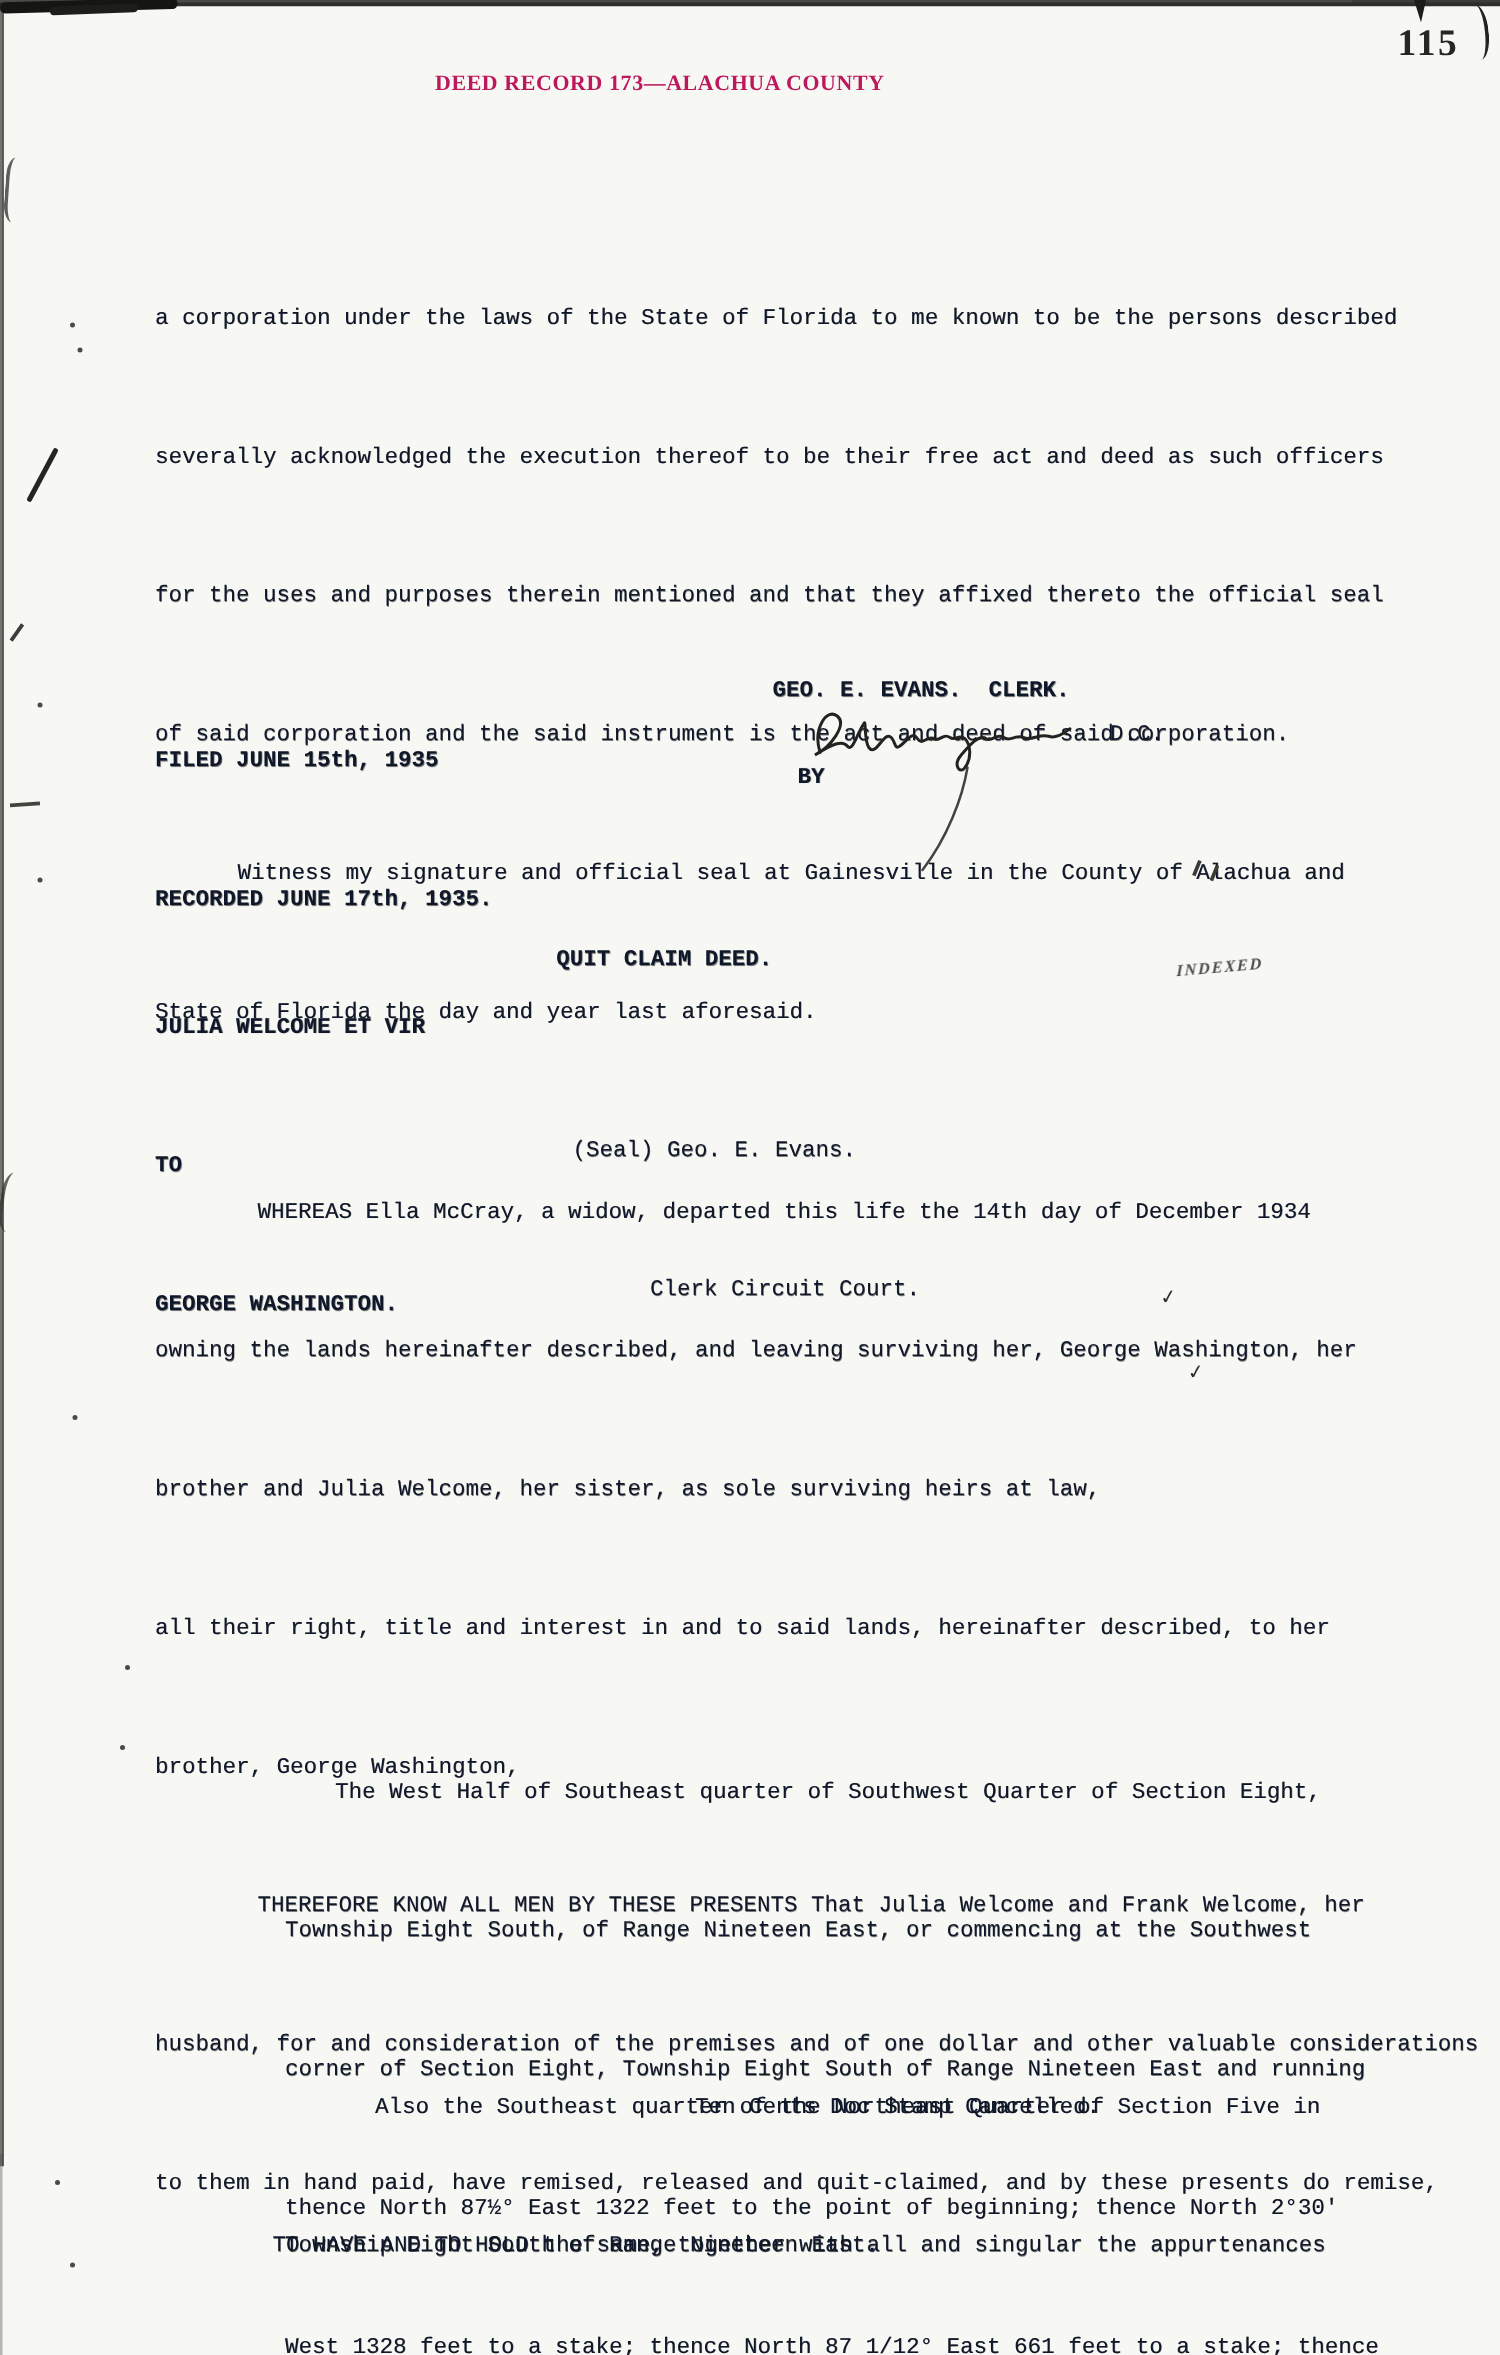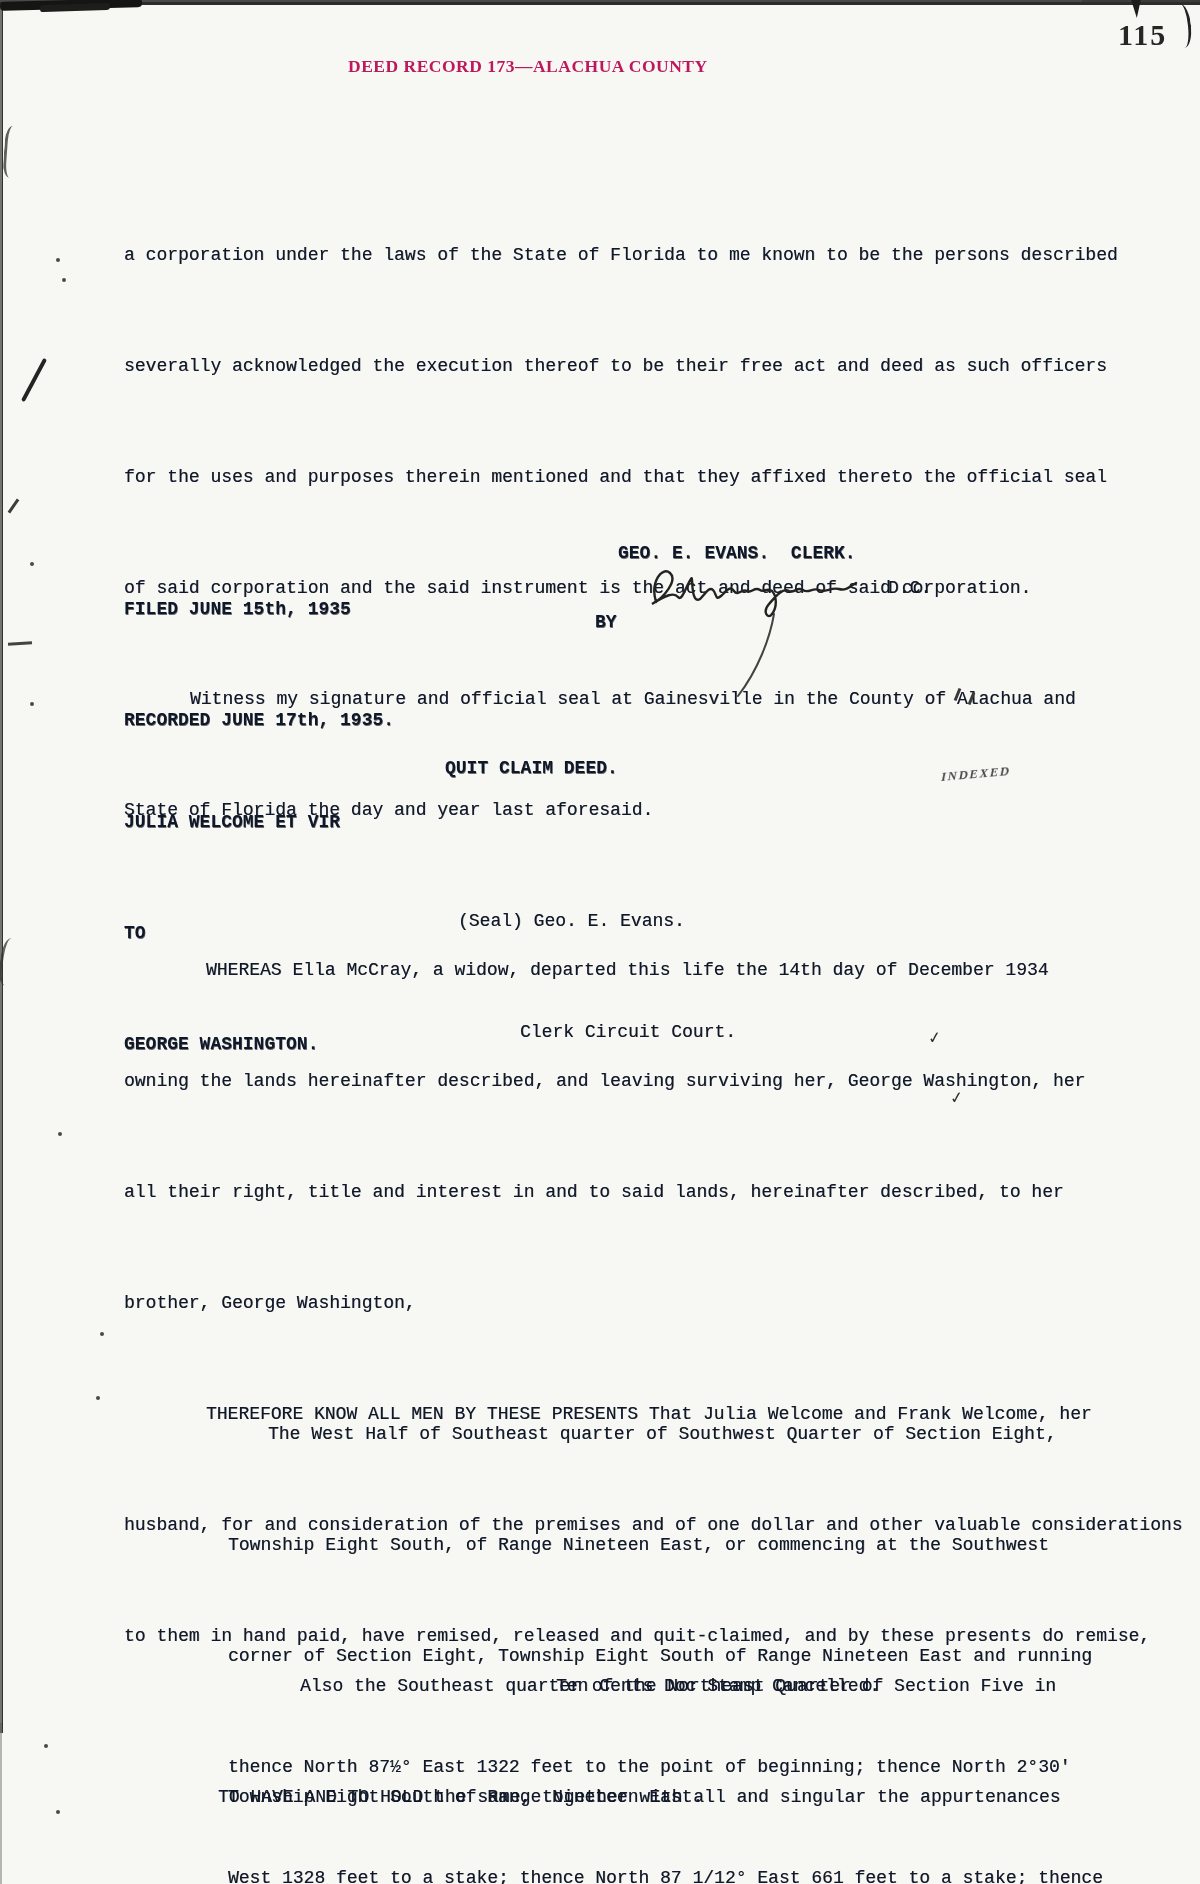--- a/index.html
+++ b/index.html
@@ -82,21 +82,21 @@
     <div class="ln">State of Florida the day and year last aforesaid.</div>
     <div class="ln i334">(Seal) Geo. E. Evans.</div>
     <div class="ln i396">Clerk Circuit Court.</div>
   </div>
 
   <div class="tw b" style="left:124px;top:517px;">
     <div class="ln">FILED JUNE 15th, 1935</div>
     <div class="ln">RECORDED JUNE 17th, 1935.</div>
   </div>
   <div class="tw b" style="left:618px;top:535px;">GEO. E. EVANS.  CLERK.</div>
-  <div class="tw b" style="left:595px;top:568px;margin-top:36px;">BY</div>
+  <div class="tw b" style="left:638px;top:568px;margin-top:36px;">BY</div>
   <div class="tw" style="left:888px;top:570px;">D.C.</div>
 
   <svg class="sig" width="230" height="150" viewBox="0 0 230 150">
     <path d="M14 44 C8 24 20 8 28 15 C36 22 22 40 10 46 C24 37 32 34 36 39
              C40 44 44 28 49 21 C51 16 49 34 53 40 C59 48 65 26 71 32
              C75 36 73 43 79 38 C85 33 88 27 92 33 C96 39 100 30 105 33
              C110 36 112 28 118 32 C122 35 125 29 130 33
              C134 37 136 48 130 56 C126 62 120 54 127 46 C133 39 141 29 147 33
              C152 36 155 28 161 32 C166 36 171 29 177 32 C183 35 189 29 197 31
              C203 33 208 29 214 25" fill="none" stroke="#232321" stroke-width="2.4" stroke-linecap="round"></path>
@@ -107,20 +107,21 @@
     <div class="ln">JULIA WELCOME ET VIR</div>
     <div class="ln">TO</div>
     <div class="ln">GEORGE WASHINGTON.</div>
   </div>
   <div class="tw b" style="left:445px;top:750px;">QUIT CLAIM DEED.</div>
   <div class="serif stamp-indexed">INDEXED</div>
 
   <div class="tw" style="left:124px;top:878px;">
     <div class="ln i82">WHEREAS Ella McCray, a widow, departed this life the 14th day of December 1934</div>
     <div class="ln">owning the lands hereinafter described, and leaving surviving her, George Washington, her</div>
+    <div class="ln">brother and Julia Welcome, her sister, as sole surviving heirs at law,</div>
     <div class="ln">all their right, title and interest in and to said lands, hereinafter described, to her</div>
     <div class="ln">brother, George Washington,</div>
     <div class="ln i82">THEREFORE KNOW ALL MEN BY THESE PRESENTS That Julia Welcome and Frank Welcome, her</div>
     <div class="ln">husband, for and consideration of the premises and of one dollar and other valuable considerations</div>
     <div class="ln">to them in hand paid, have remised, released and quit-claimed, and by these presents do remise,</div>
     
     
     
     
   </div>

